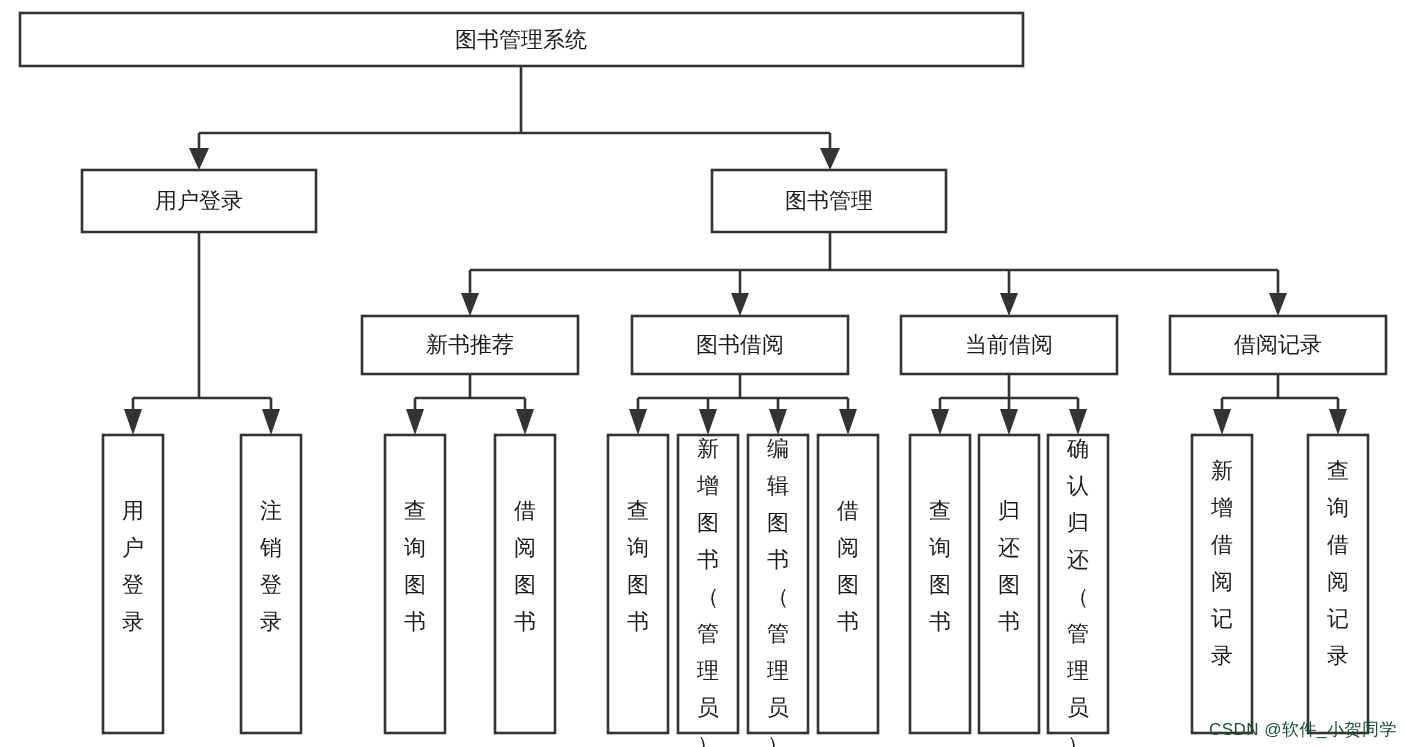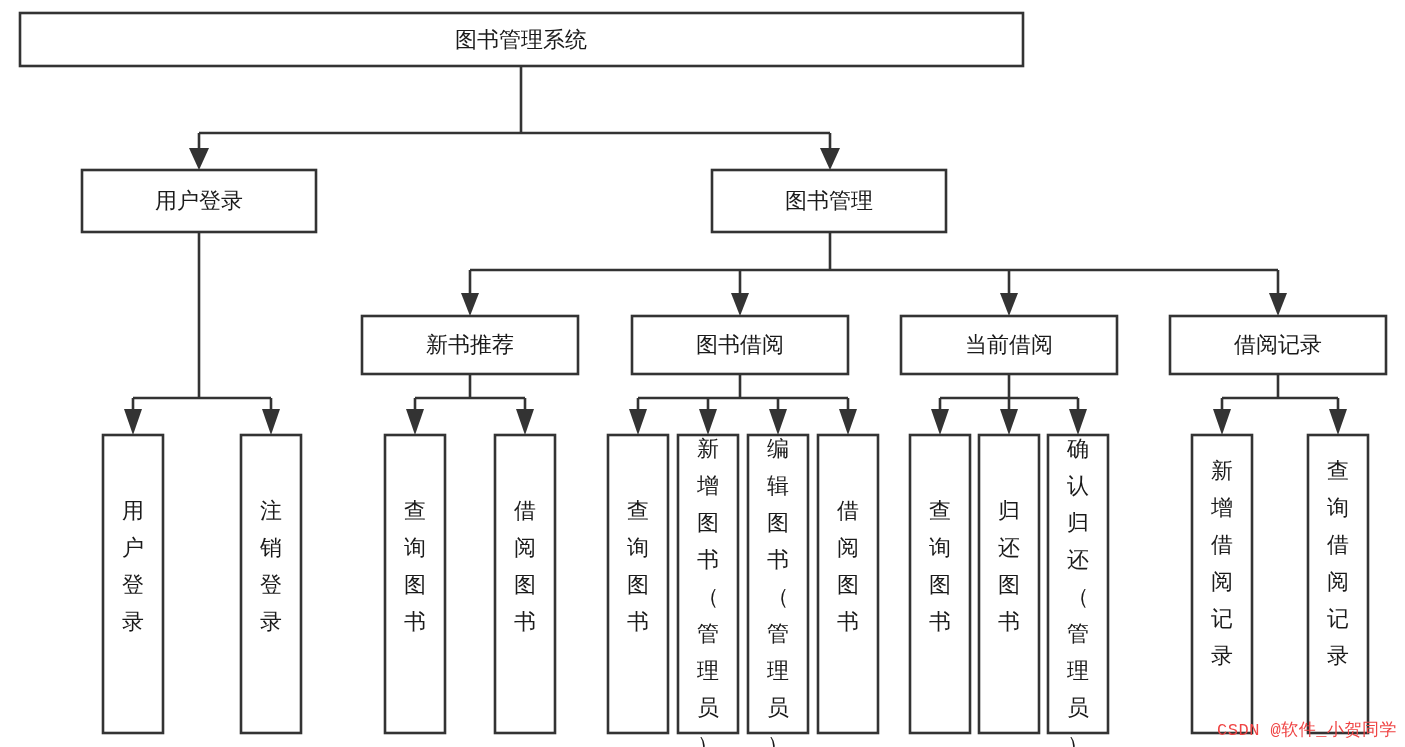--- a/index.html
+++ b/index.html
@@ -45,23 +45,23 @@
     fill: none;
   }
   .arrow-head {
     fill: #333333;
     stroke: none;
   }
   .watermark {
     position: absolute;
     right: 8px;
     bottom: 6px;
-    font-family: Liberation Mono, monospace;
+    font-family: Liberation Sans, sans-serif;
     font-size: 17px;
-    color: #ef4444;
+    color: #14532d;
     white-space: nowrap;
     letter-spacing: 0.5px;
   }
 </style>
 </head>
 <body>
 
 <div id="diagram-root">
 <svg width="1405" height="747" viewBox="0 0 1405 747" xmlns="http://www.w3.org/2000/svg">
 

